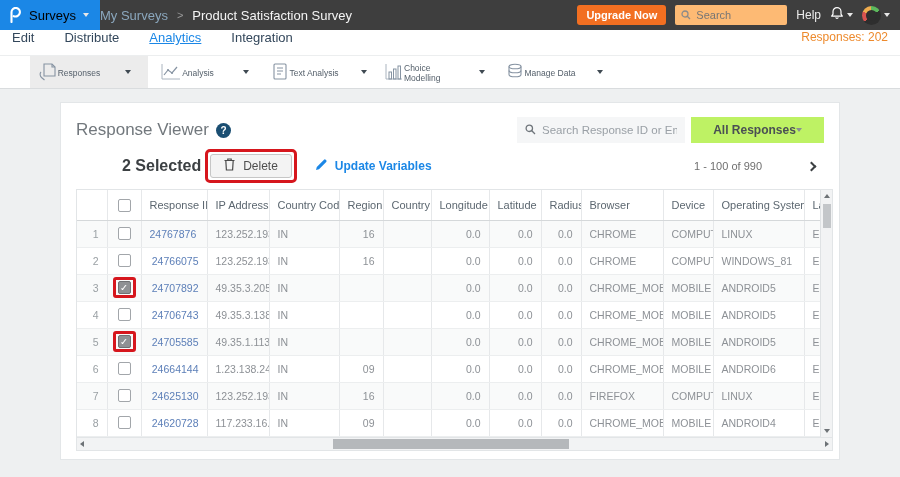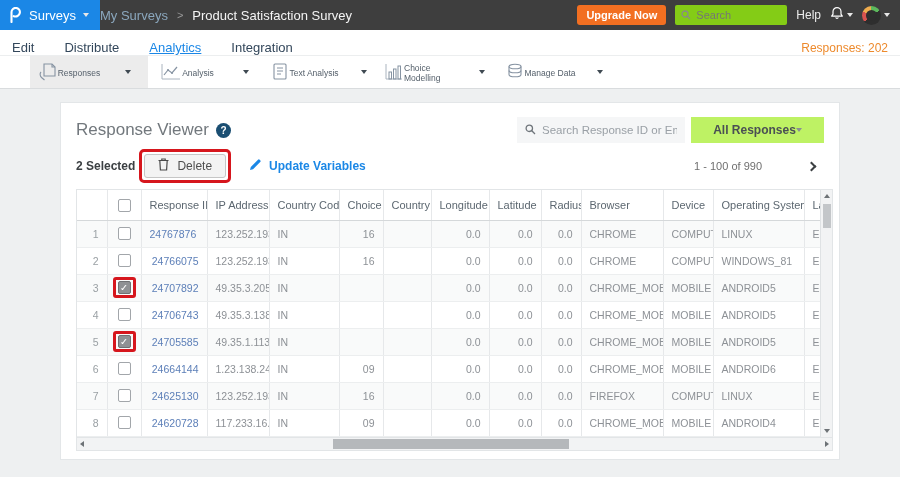--- a/index.html
+++ b/index.html
@@ -1,40 +1,40 @@
 <!DOCTYPE html>
 <html><head>
 <meta charset="utf-8">
 <style>
   * { margin:0; padding:0; box-sizing:border-box; }
   body { font-family:"Liberation Sans", sans-serif; background:#fff; }
   .screen { position:relative; width:900px; height:477px; overflow:hidden; background:#eef0f1; }
 
   
   .topbar { position:absolute; top:0; left:0; width:900px; height:30px; background:#3e3e3e; display:flex; align-items:center; }
-  .logo-block { width:100px; height:30px; background:#1b87e6; display:flex; align-items:center; gap:7px; padding:0 9px; color:#ffffff; font-size:13px; cursor:pointer; }
+  .logo-block { width:100px; height:30px; background:#1b87e6; display:flex; align-items:center; gap:7px; padding:0 9px; color:#000000; font-size:13px; cursor:pointer; }
   .logo-glyph svg { display:block; }
   .caret { width:0; height:0; border-left:3.5px solid transparent; border-right:3.5px solid transparent; border-top:4px solid #e8e8e8; display:inline-block; }
   .caret.dark { border-top-color:#3f4952; }
   .caret.gray { border-top-color:#8a8f94; }
   .breadcrumb { display:flex; align-items:center; gap:9px; font-size:13px; }
   .bc-parent { color:#8ba7bd; cursor:pointer; }
   .bc-sep { color:#9a9a9a; font-size:11px; }
   .bc-title { color:#f4f4f4; }
   .topbar-right { margin-left:auto; display:flex; align-items:center; gap:9px; padding-right:10px; }
   .upgrade { background:#f26f21; color:#fff; border:none; border-radius:3px; font-size:11px; font-weight:bold; height:20px; padding:0 9px; font-family:inherit; cursor:pointer; }
-  .hsearch { background:#84cc16; border-radius:2px; height:20px; width:112px; display:flex; align-items:center; gap:5px; padding:0 6px; }
+  .hsearch { background:#fdba74; border-radius:2px; height:20px; width:112px; display:flex; align-items:center; gap:5px; padding:0 6px; }
   .hsearch input { border:none; outline:none; width:100%; font-size:11px; color:#555; font-family:inherit; background:transparent; }
   .help { color:#ececec; font-size:12px; cursor:pointer; }
   .bell-wrap, .avatar-wrap { display:flex; align-items:center; gap:3px; cursor:pointer; }
   .avatar { width:19px; height:19px; border-radius:50%; background:conic-gradient(from 230deg,#d9534f 0 18%,#f0ad4e 18% 35%,#5cb85c 35% 52%,#2e2e2e 52%); position:relative; }
   .avatar::after { content:""; position:absolute; inset:4px; border-radius:50%; background:#2e2e2e; }
 
   
-  .navbar { position:absolute; top:30px; left:0; width:900px; height:26px; background:#fff; display:flex; align-items:flex-end; gap:30px; padding:0 12px; font-size:13px; border-bottom:1px solid #eceeef; }
+  .navbar { position:absolute; top:30px; left:0; width:900px; height:26px; background:#fff; display:flex; align-items:flex-start; gap:30px; padding:0 12px; font-size:13px; border-bottom:1px solid #eceeef; }
   .nav-item { color:#33475b; text-decoration:none; cursor:pointer; }
   .nav-item.active { color:#1b87e6; text-decoration:underline; }
   .responses-count { margin-left:auto; color:#ed8a2d; font-size:12px; }
 
   
   .ribbon { position:absolute; top:56px; left:0; width:900px; height:33px; background:#fff; border-bottom:1px solid #d9dcde; display:flex; align-items:stretch; padding-left:30px; }
   .rwrap { display:flex; align-items:stretch; }
   .rwrap.active { background:#ececec; }
   .rgroup { width:78px; display:flex; flex-direction:row; align-items:center; justify-content:center; cursor:pointer; }
   .ricon svg { display:block; }
@@ -46,21 +46,21 @@
   .card-head { display:flex; align-items:center; padding:14px 15px 0 15px; height:40px; }
   .panel-title { font-size:17px; color:#72787d;text-align:center; }
   .help-badge { width:15px; height:15px; border-radius:50%; background:#1a4e72; color:#fff; font-size:10px; font-weight:bold; display:inline-flex; align-items:center; justify-content:center; margin-left:7px; cursor:pointer; }
   .head-right { margin-left:auto; display:flex; gap:6px; }
   .panel-search { width:168px; height:26px; background:#f5f6f7; display:flex; align-items:center; gap:6px; padding:0 8px; }
   .panel-search input { border:none; outline:none; background:transparent; width:100%; font-size:11.5px; color:#6d7378; font-family:inherit; }
   .panel-search input::placeholder { color:#9aa0a6; }
   .filter { width:133px; height:26px; background:#bef264; display:flex; align-items:center; justify-content:center; padding:0 12px; font-size:12px; font-weight:bold; color:#4a4f54; cursor:pointer; }
 
   .action-row { display:flex; align-items:center; height:46px; padding:0 24px 0 15px; }
-  .selected-count { font-size:12px; font-weight:bold; color:#3c4043; }
+  .selected-count { font-size:16px; font-weight:bold; color:#3c4043;margin-left:46px; }
   .delete-outer { position:relative; margin-left:4px; border:3px solid #d6161d; border-radius:5px; padding:2px; }
   .delete-btn { display:flex; align-items:center; gap:8px; background:#f3f3f3; border:1px solid #c6c6c6; border-radius:3px; height:24px; padding:0 13px; font-size:12px; color:#4e4e4e; font-family:inherit; cursor:pointer; }
   .update-vars { display:flex; align-items:center; gap:7px; margin-left:18px; color:#1b87e6; font-size:12px; font-weight:bold; cursor:pointer; }
   .pager { margin-left:auto; display:flex; align-items:center; gap:46px;justify-content:flex-end; }
   .pager-text { font-size:11px; color:#6f6f6f; }
   .chev-right { width:7px; height:7px; border-right:2px solid #3c4043; border-top:2px solid #3c4043; transform:rotate(45deg); cursor:pointer; }
 
   
   .table-zone { display:flex; margin-left:15px; width:757px; border:1px solid #e2e5e7; }
   .table-wrap { width:743px; overflow:hidden; }
@@ -294,21 +294,21 @@
               <col style="width: 91px;">
               <col style="width: 45px;">
             </colgroup>
           <thead>
               <tr id="thead-row">
                 <th></th>
                 <th class="c-check"><span class="cb"></span></th>
                 <th>Response ID</th>
                 <th>IP Address</th>
                 <th>Country Code</th>
-                <th>Choice</th>
+                <th>Region</th>
                 <th>Country</th>
                 <th>Longitude</th>
                 <th>Latitude</th>
                 <th>Radius</th>
                 <th>Browser</th>
                 <th>Device</th>
                 <th>Operating System</th>
                 <th>Language</th>
               </tr>
             </thead>

